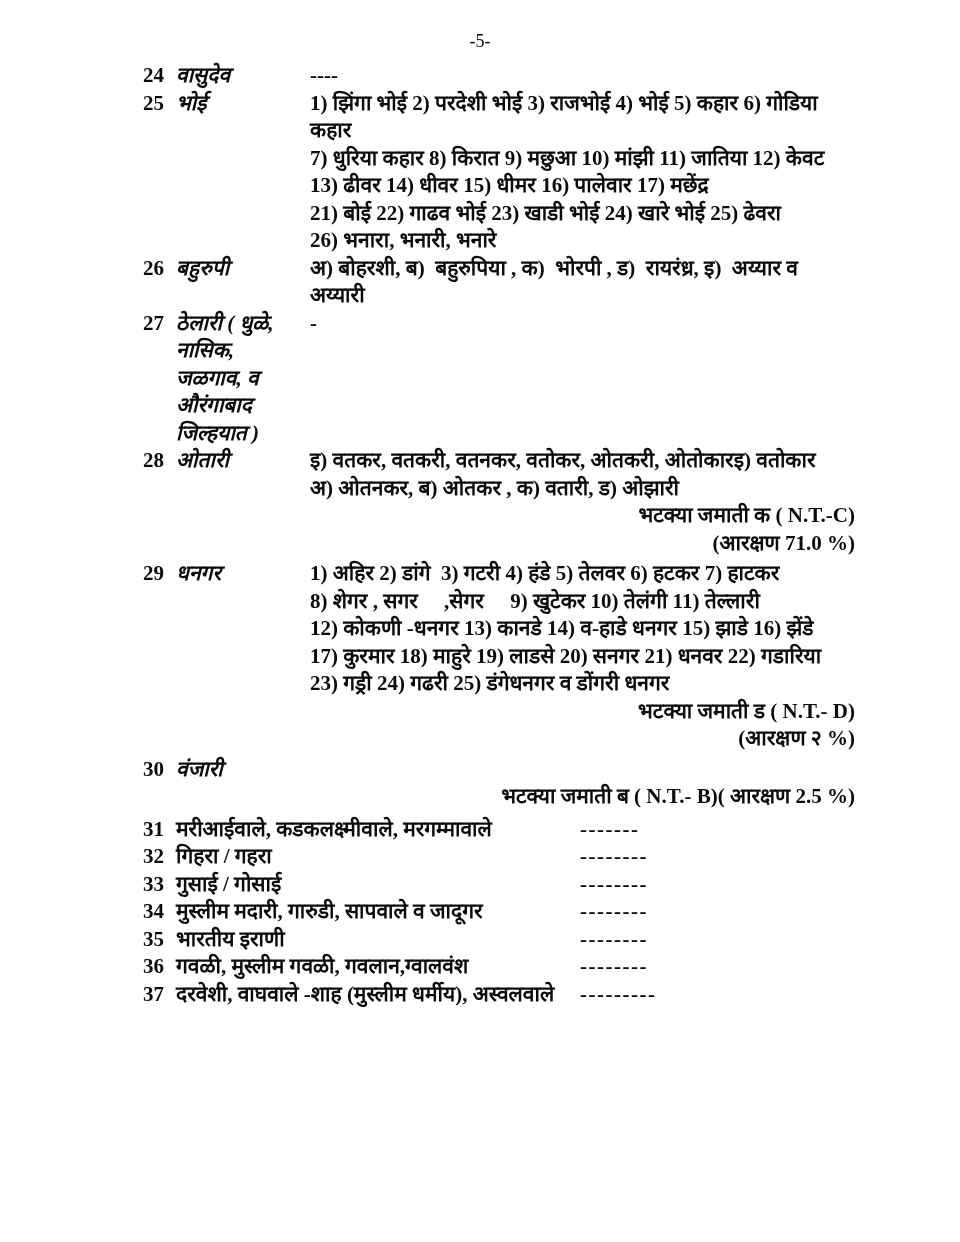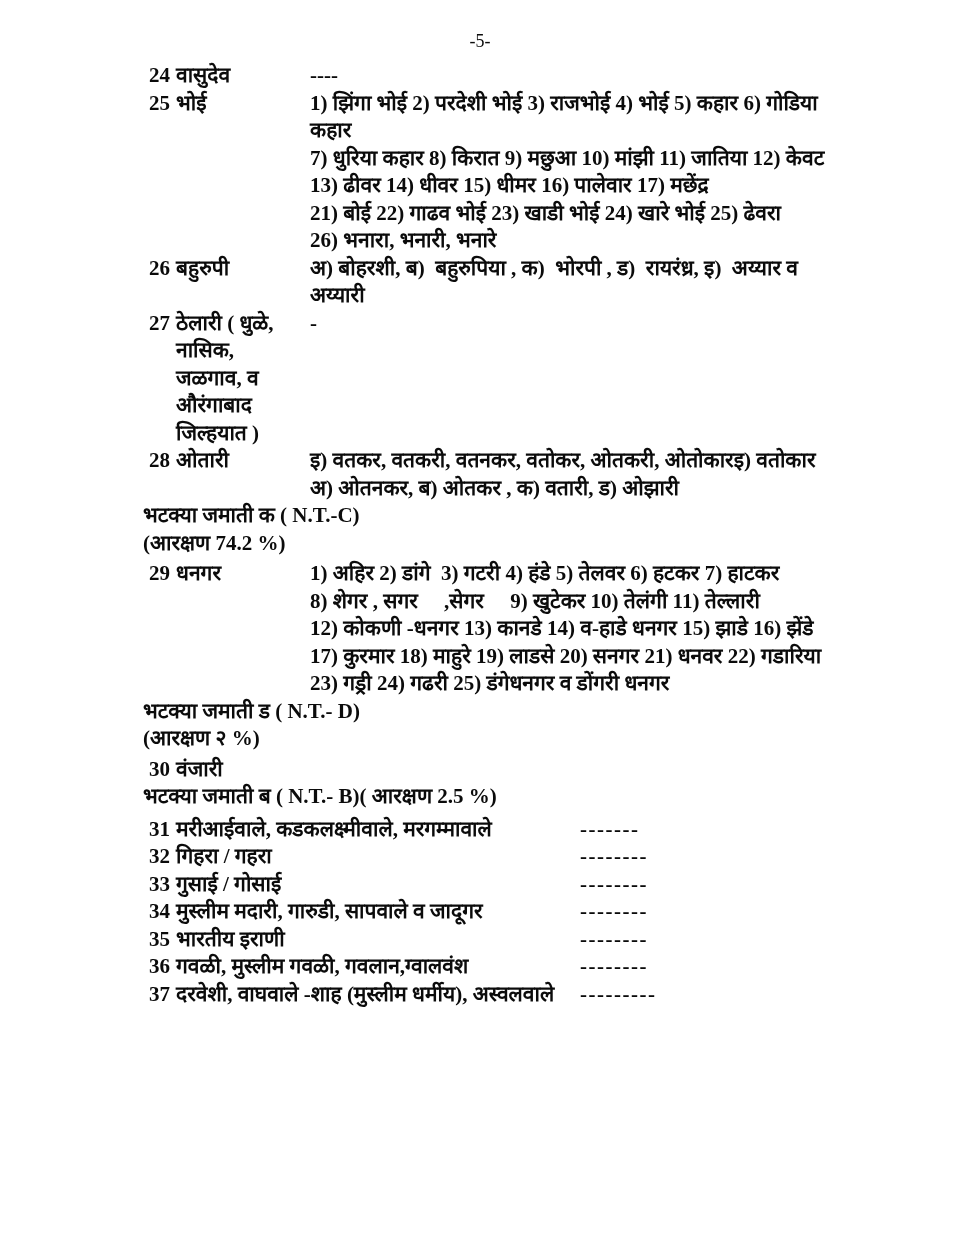--- a/index.html
+++ b/index.html
@@ -28,34 +28,33 @@
     font-weight: normal;
     margin-bottom: 8px;
   }
   .row { display: flex; align-items: flex-start; }
   .col-num {
     flex: none;
     width: 33px;
     font-size: 21px;
     line-height: 27.5px;
     font-weight: bold;
-    text-align: center;
-  }
-  .col-name { flex: none; width: 134px; }
+  }
+  .col-name { flex: none; width: 134px; font-style: italic; }
   .col-name-wide { flex: none; width: 404px; }
   .col-desc { flex: 1; min-width: 0; }
   .col-dash { flex: 1; min-width: 0; letter-spacing: 1.5px; }
   .line {
     font-size: 21px;
     line-height: 27.5px;
     font-weight: bold;
     white-space: pre-wrap;
   }
   .heading {
-    text-align: left;
+    text-align: right;
     font-size: 21px;
     line-height: 27.5px;
     font-weight: bold;
     white-space: pre-wrap;
   }
   .heading-gap { margin-bottom: 3px; }
   .heading-gap-lg { margin-bottom: 5px; }
 </style>
 </head>
 <body>
@@ -117,21 +116,21 @@
     <div class="col-name">
       <div class="line">ओतारी</div>
     </div>
     <div class="col-desc">
       <div class="line">इ) वतकर, वतकरी, वतनकर, वतोकर, ओतकरी, ओतोकारइ) वतोकार</div>
       <div class="line">अ) ओतनकर, ब) ओतकर , क) वतारी, ड) ओझारी</div>
     </div>
   </div>
 
   <div class="heading">भटक्या जमाती क ( N.T.-C)</div>
-  <div class="heading heading-gap">(आरक्षण 74.2 %)</div>
+  <div class="heading heading-gap">(आरक्षण 71.0 %)</div>
 
   <div class="row">
     <div class="col-num line">29</div>
     <div class="col-name">
       <div class="line">धनगर</div>
     </div>
     <div class="col-desc">
       <div class="line">1) अहिर 2) डांगे  3) गटरी 4) हंडे 5) तेलवर 6) हटकर 7) हाटकर</div>
       <div class="line">8) शेगर , सगर     ,सेगर     9) खुटेकर 10) तेलंगी 11) तेल्लारी</div>
       <div class="line">12) कोकणी -धनगर 13) कानडे 14) व-हाडे धनगर 15) झाडे 16) झेंडे</div>

